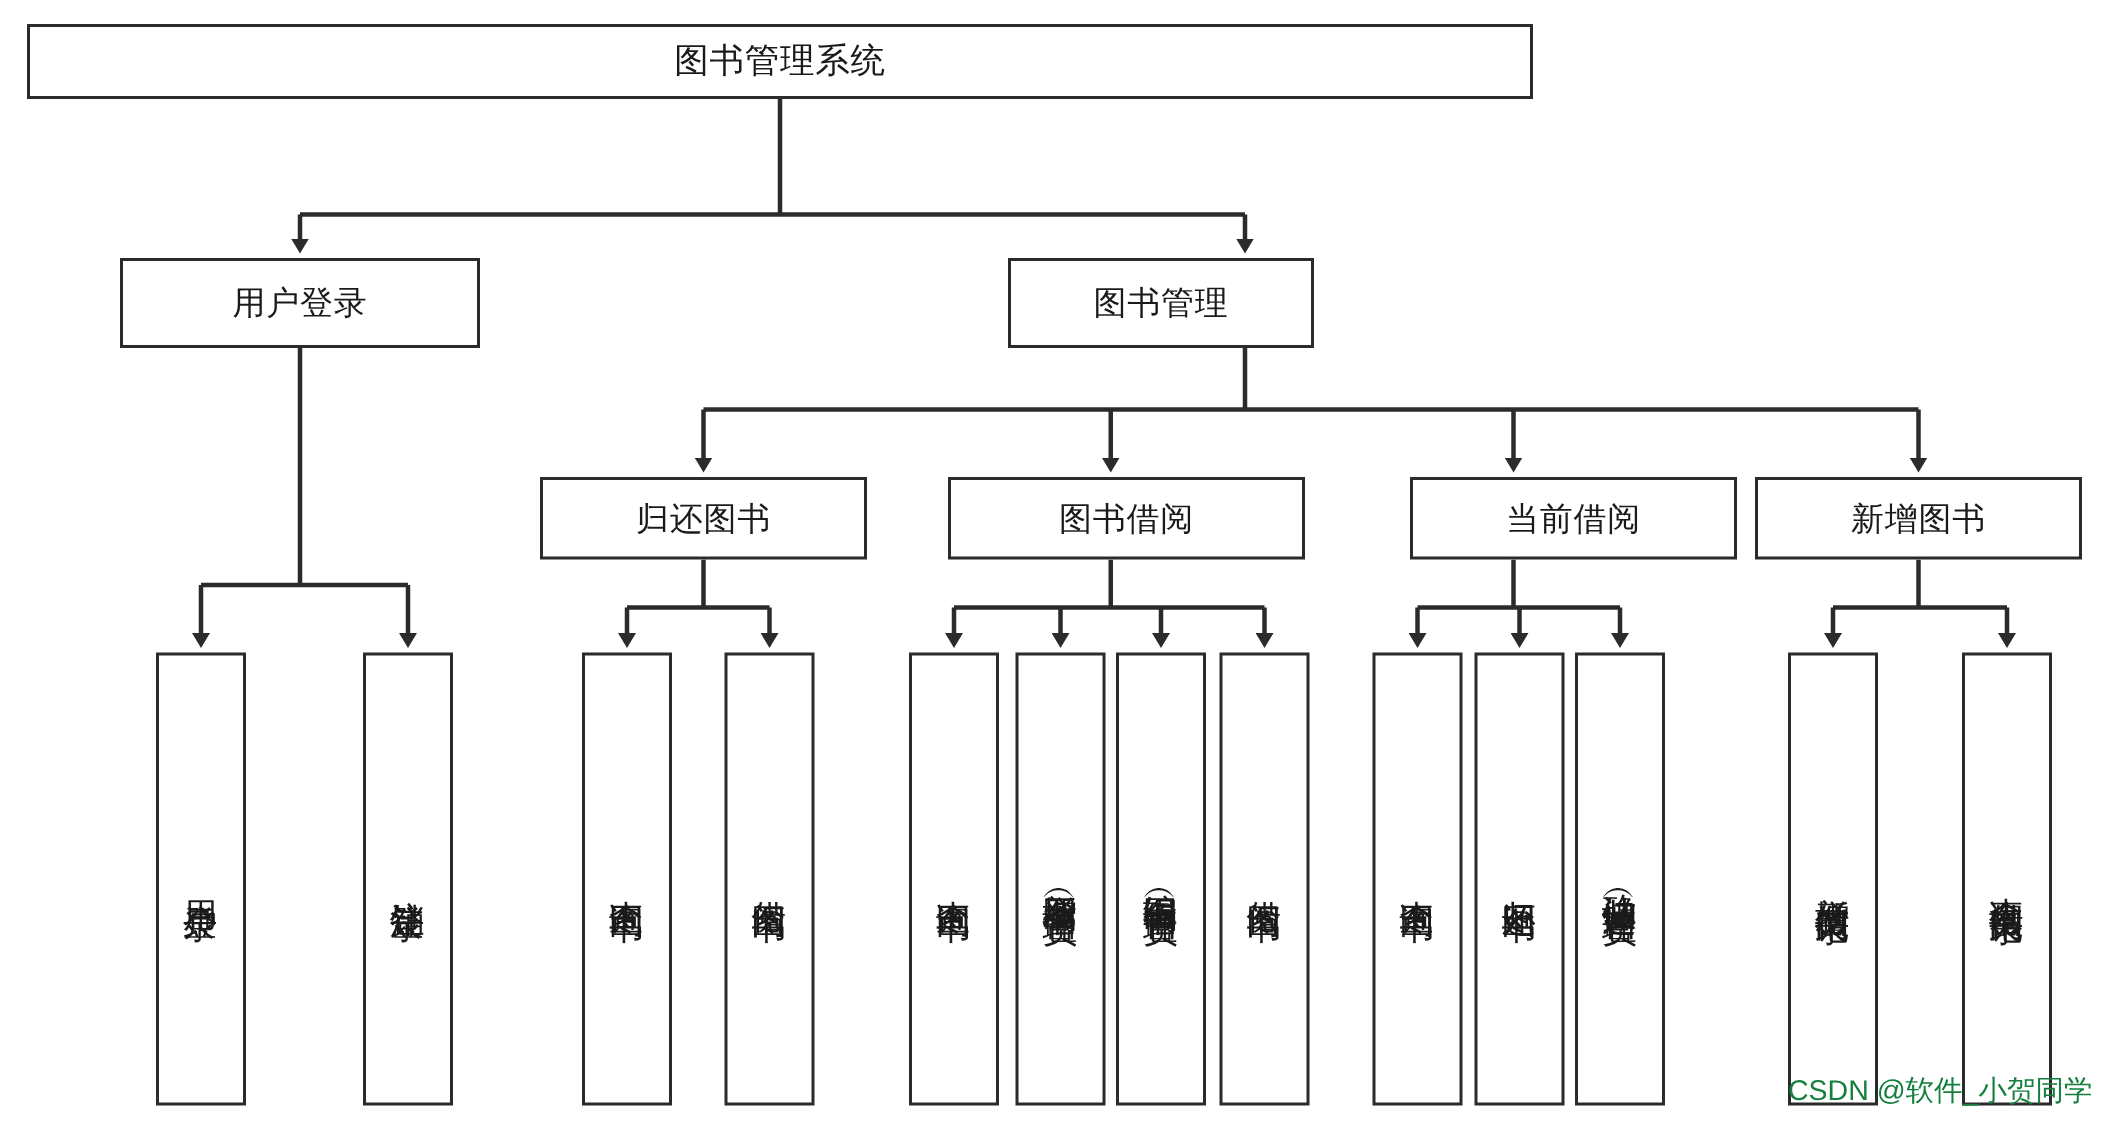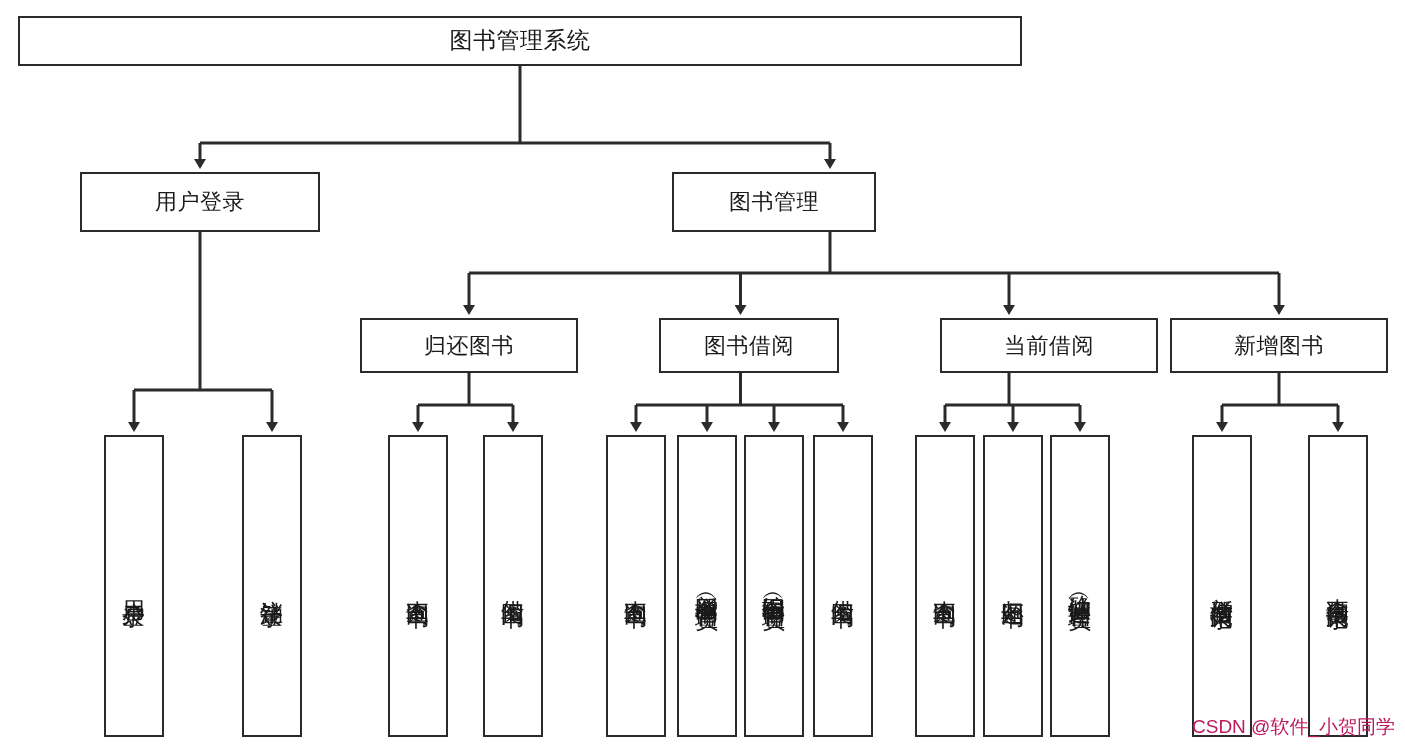--- a/index.html
+++ b/index.html
@@ -54,21 +54,21 @@
   .node.v .label {
     writing-mode: vertical-rl;
     text-orientation: upright;
     font-size: 23px;
     line-height: 1.22;
     letter-spacing: 2px;
     margin: auto;
   }
   .watermark {
     position: absolute;
-    color: #be185d;
+    color: #15803d;
     font-size: 19px;
     white-space: nowrap;
     z-index: 5;
     font-family: "Liberation Sans", "DejaVu Sans", sans-serif;
   }
 </style>
 </head>
 <body>
 
 <div id="canvas">
@@ -123,21 +123,21 @@
   <div class="node h" id="n-l2-0" style="left: 80px; top: 172px; width: 240px; height: 60px;">
     <span class="label">用户登录</span>
   </div>
   <div class="node h" id="n-l2-1" style="left: 672px; top: 172px; width: 204px; height: 60px;">
     <span class="label">图书管理</span>
   </div>
 
   <div class="node h" id="n-l3-0" style="left: 360px; top: 318px; width: 218px; height: 55px;">
     <span class="label">归还图书</span>
   </div>
-  <div class="node h" id="n-l3-1" style="left: 659px; top: 318px; width: 180px; height: 55px;">
+  <div class="node h" id="n-l3-1" style="left: 632px; top: 318px; width: 238px; height: 55px;">
     <span class="label">图书借阅</span>
   </div>
   <div class="node h" id="n-l3-2" style="left: 940px; top: 318px; width: 218px; height: 55px;">
     <span class="label">当前借阅</span>
   </div>
   <div class="node h" id="n-l3-3" style="left: 1170px; top: 318px; width: 218px; height: 55px;">
     <span class="label">新增图书</span>
   </div>
 
   <div class="node v" id="n-lf-0" style="left: 104px; top: 435px; width: 60px; height: 302px;">

